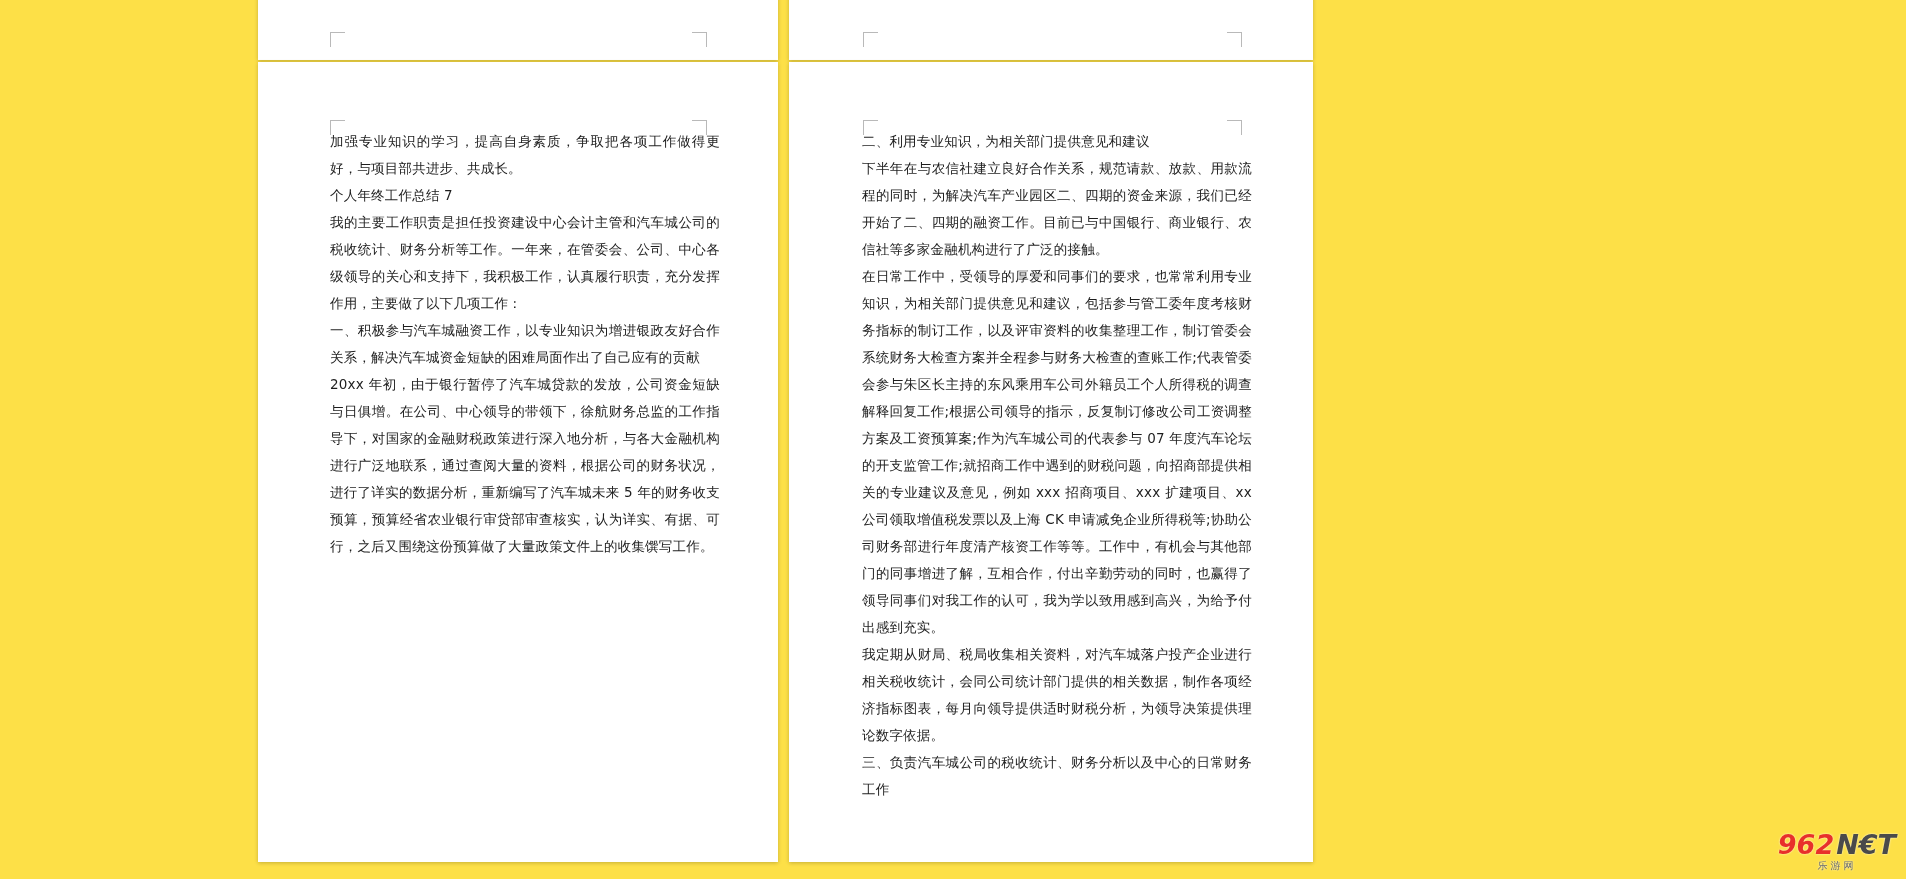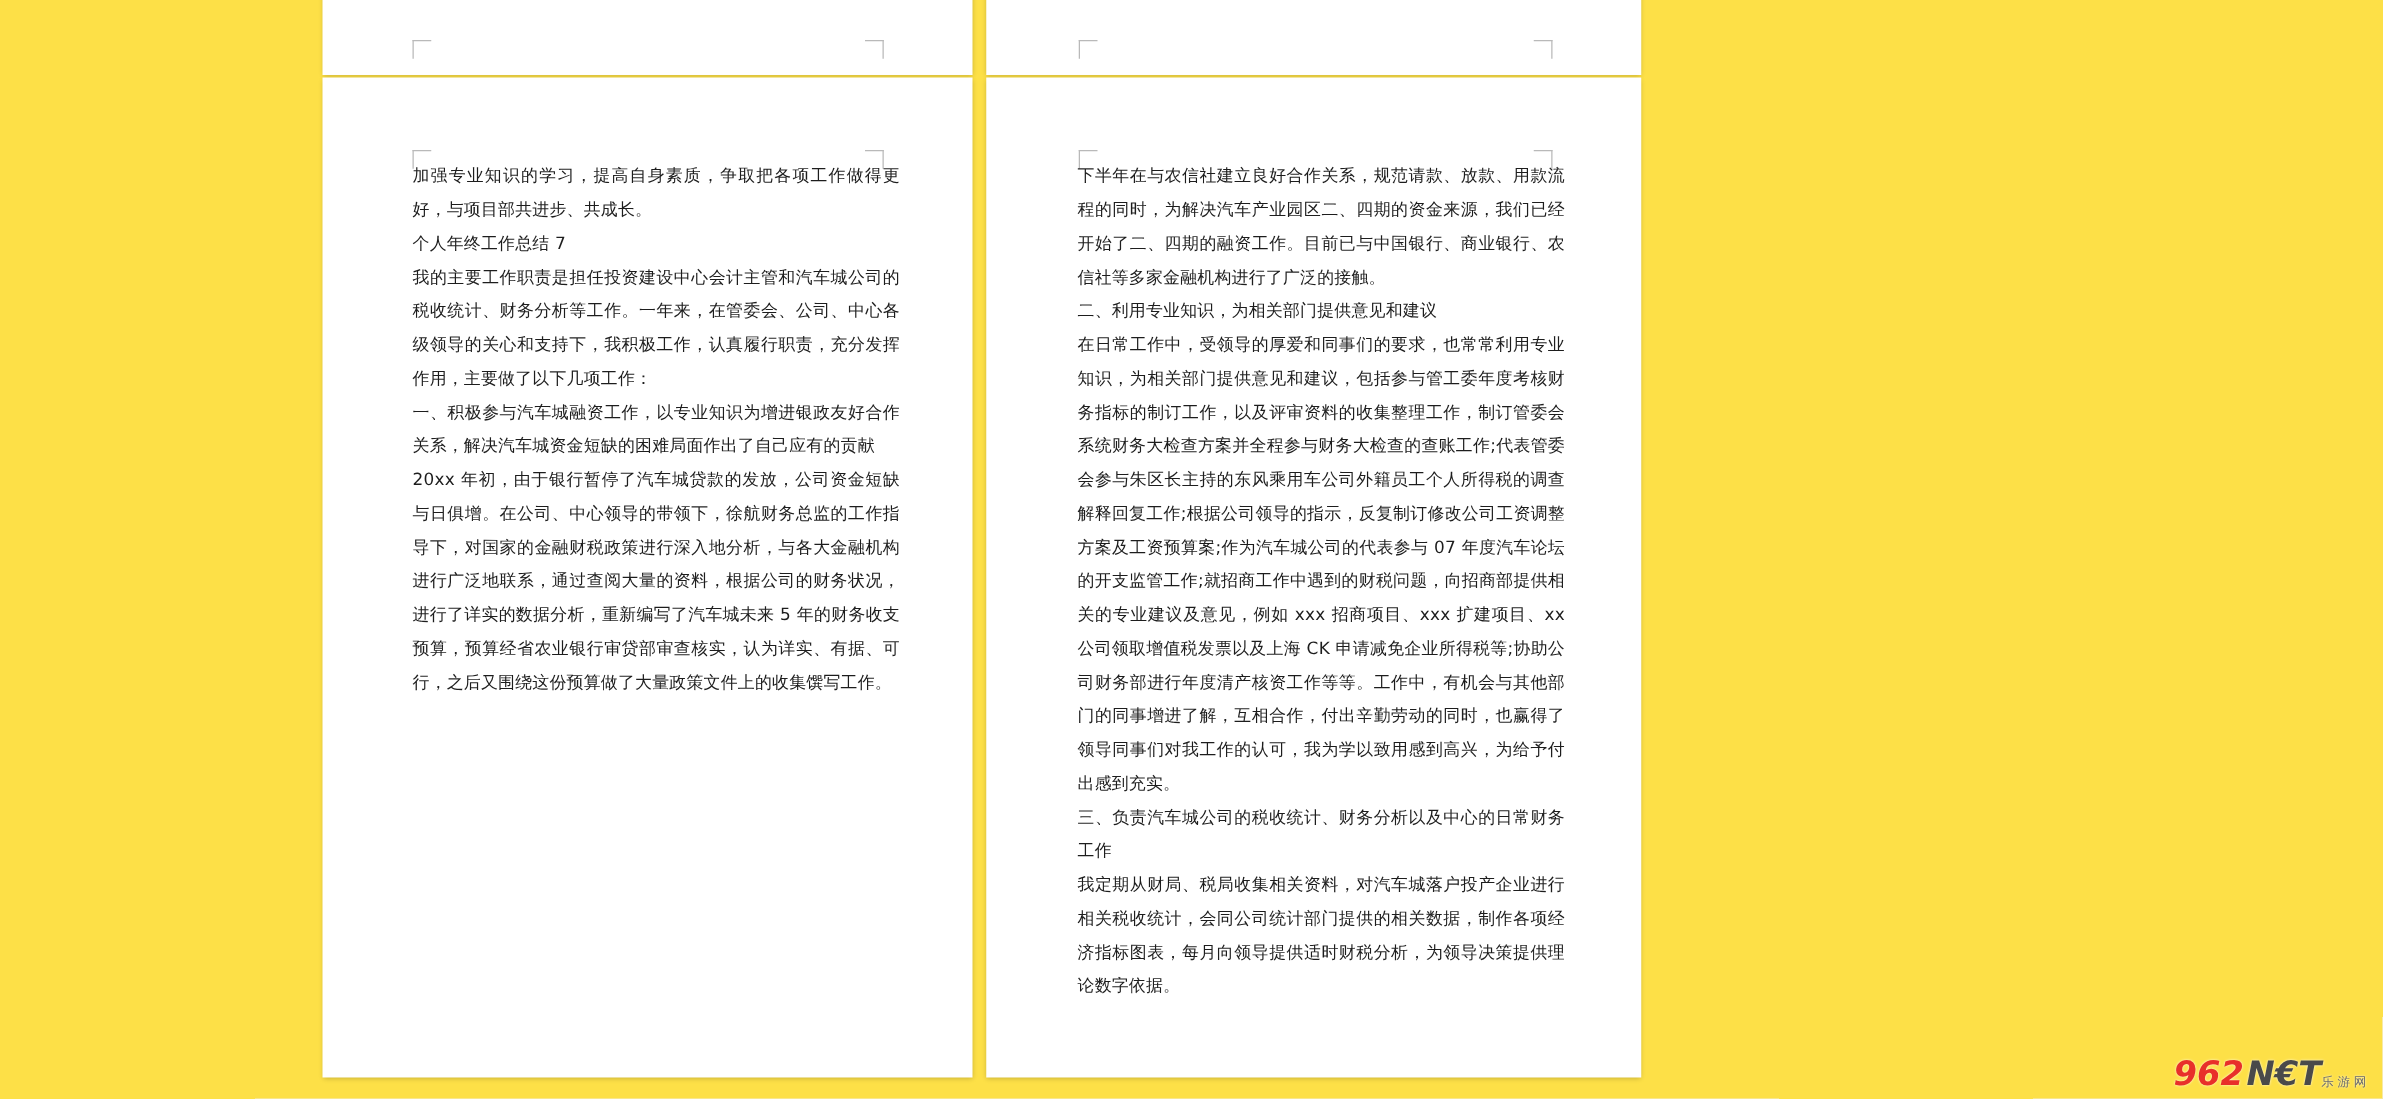--- a/index.html
+++ b/index.html
@@ -54,22 +54,22 @@
   }
   .col-left  { left: 330px; }
   .col-right { left: 862px; }
 
   
   .watermark {
     position: absolute;
     right: 10px;
     bottom: 6px;
     display: flex;
-    flex-direction: row;
-    align-items: flex-end;
+    flex-direction: column;
+    align-items: center;
     user-select: none;
   }
   .wm-main {
     font-size: 27px;
     font-weight: bold;
     font-style: italic;
     letter-spacing: 0px;
     line-height: 1;
     display: flex;
     align-items: baseline;
@@ -111,25 +111,25 @@
 
   <div class="text-col col-left">
     <p>加强专业知识的学习，提高自身素质，争取把各项工作做得更好，与项目部共进步、共成长。</p>
     <p>个人年终工作总结 7</p>
     <p>我的主要工作职责是担任投资建设中心会计主管和汽车城公司的税收统计、财务分析等工作。一年来，在管委会、公司、中心各级领导的关心和支持下，我积极工作，认真履行职责，充分发挥作用，主要做了以下几项工作：</p>
     <p>一、积极参与汽车城融资工作，以专业知识为增进银政友好合作关系，解决汽车城资金短缺的困难局面作出了自己应有的贡献</p>
     <p>20xx 年初，由于银行暂停了汽车城贷款的发放，公司资金短缺与日俱增。在公司、中心领导的带领下，徐航财务总监的工作指导下，对国家的金融财税政策进行深入地分析，与各大金融机构进行广泛地联系，通过查阅大量的资料，根据公司的财务状况，进行了详实的数据分析，重新编写了汽车城未来 5 年的财务收支预算，预算经省农业银行审贷部审查核实，认为详实、有据、可行，之后又围绕这份预算做了大量政策文件上的收集馔写工作。</p>
   </div>
 
   <div class="text-col col-right">
+    <p>二、利用专业知识，为相关部门提供意见和建议</p>
     <p>下半年在与农信社建立良好合作关系，规范请款、放款、用款流程的同时，为解决汽车产业园区二、四期的资金来源，我们已经开始了二、四期的融资工作。目前已与中国银行、商业银行、农信社等多家金融机构进行了广泛的接触。</p>
-    <p>二、利用专业知识，为相关部门提供意见和建议</p>
     <p>在日常工作中，受领导的厚爱和同事们的要求，也常常利用专业知识，为相关部门提供意见和建议，包括参与管工委年度考核财务指标的制订工作，以及评审资料的收集整理工作，制订管委会系统财务大检查方案并全程参与财务大检查的查账工作;代表管委会参与朱区长主持的东风乘用车公司外籍员工个人所得税的调查解释回复工作;根据公司领导的指示，反复制订修改公司工资调整方案及工资预算案;作为汽车城公司的代表参与 07 年度汽车论坛的开支监管工作;就招商工作中遇到的财税问题，向招商部提供相关的专业建议及意见，例如 xxx 招商项目、xxx 扩建项目、xx 公司领取增值税发票以及上海 CK 申请减免企业所得税等;协助公司财务部进行年度清产核资工作等等。工作中，有机会与其他部门的同事增进了解，互相合作，付出辛勤劳动的同时，也赢得了领导同事们对我工作的认可，我为学以致用感到高兴，为给予付出感到充实。</p>
+    <p>我定期从财局、税局收集相关资料，对汽车城落户投产企业进行相关税收统计，会同公司统计部门提供的相关数据，制作各项经济指标图表，每月向领导提供适时财税分析，为领导决策提供理论数字依据。</p>
     <p>三、负责汽车城公司的税收统计、财务分析以及中心的日常财务工作</p>
-    <p>我定期从财局、税局收集相关资料，对汽车城落户投产企业进行相关税收统计，会同公司统计部门提供的相关数据，制作各项经济指标图表，每月向领导提供适时财税分析，为领导决策提供理论数字依据。</p>
   </div>
 
   <div class="watermark">
     <div class="wm-main">
       <span class="wm-962">962</span>
       <span class="wm-net">N€T</span>
     </div>
     <div class="wm-sub">乐游网</div>
   </div>
 

